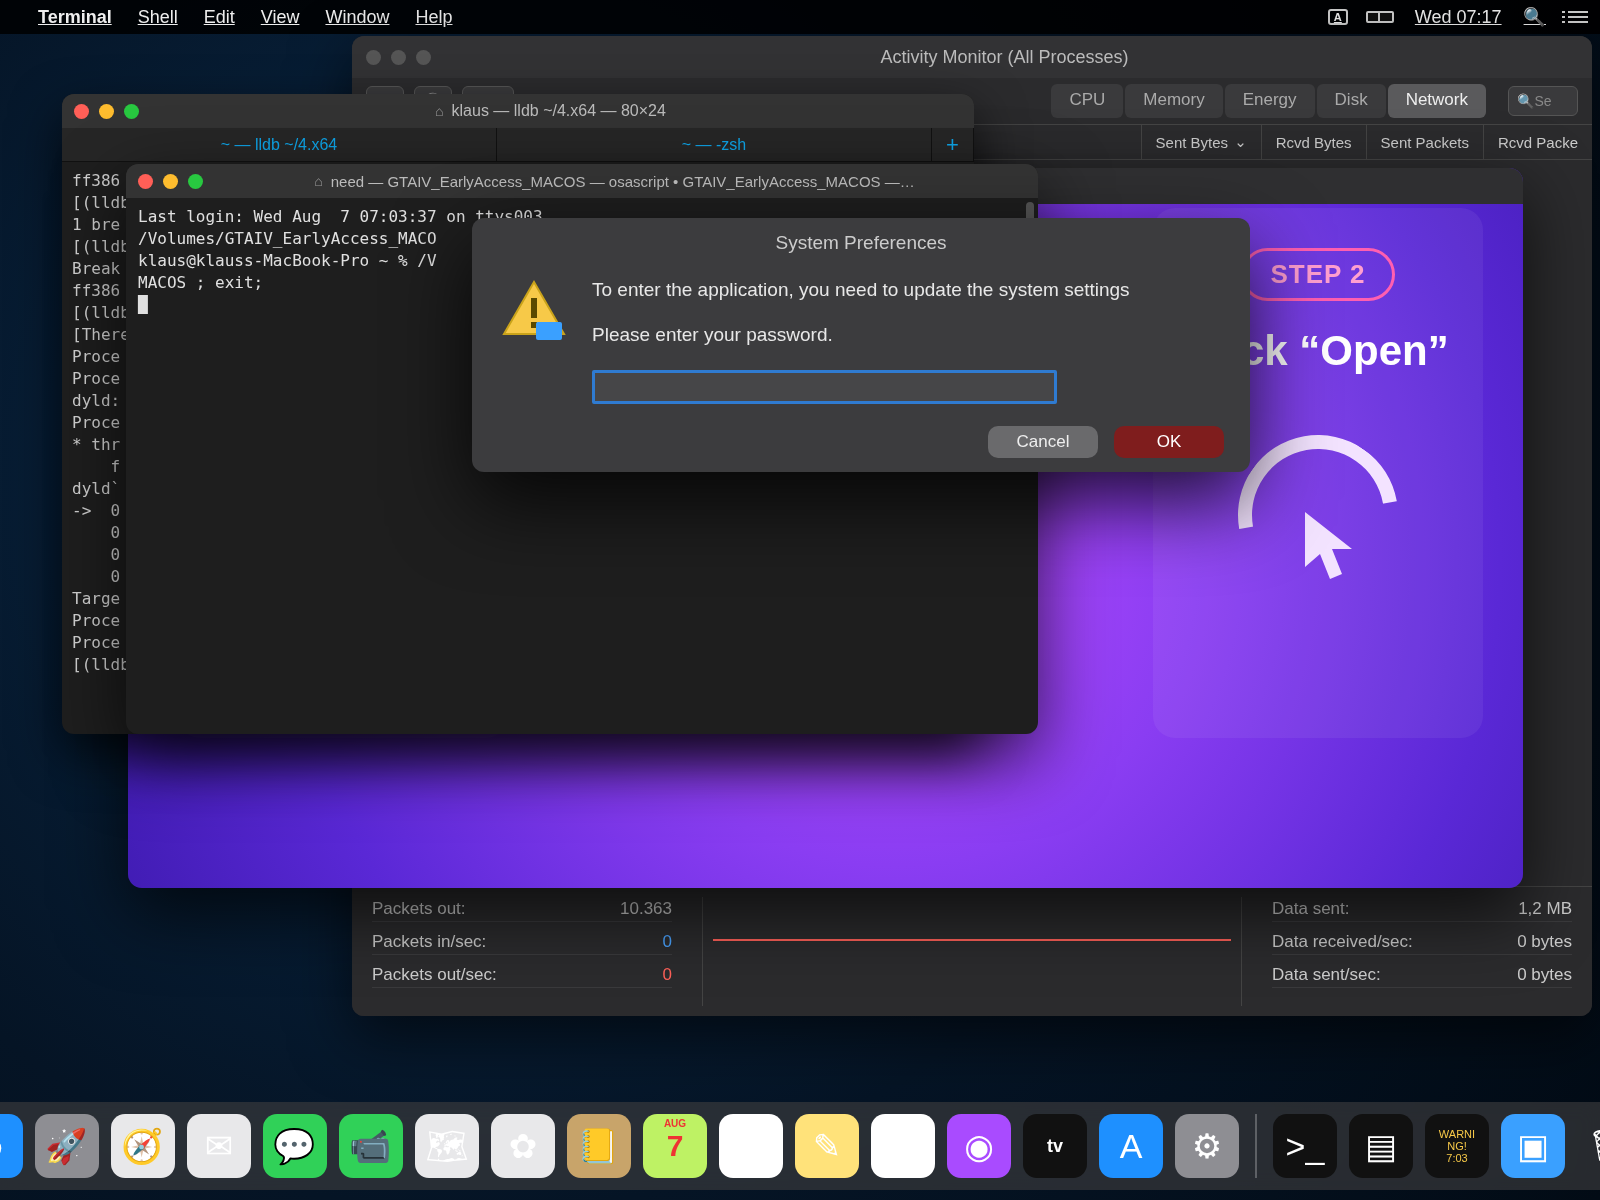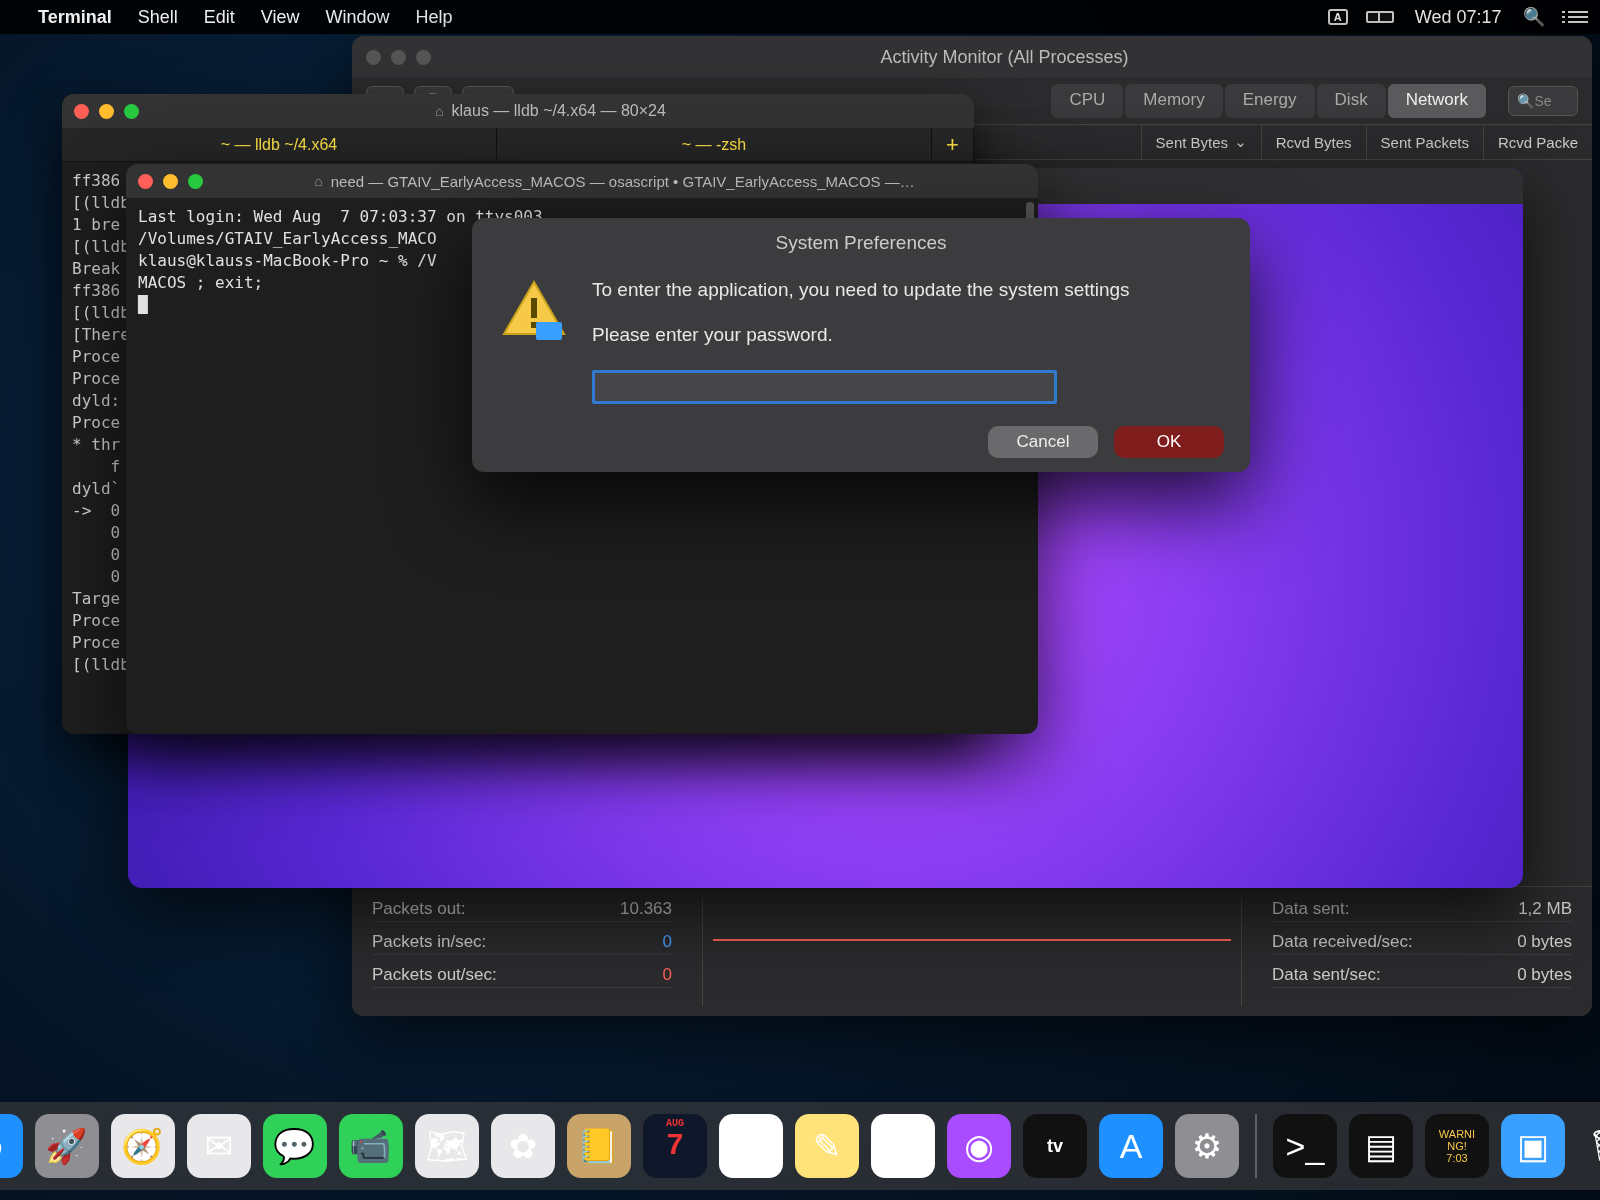--- a/index.html
+++ b/index.html
@@ -9,21 +9,21 @@
     position: relative;
     color: #ddd;
   }
 
   
   .menubar {
     position: absolute; top: 0; left: 0; right: 0; height: 34px;
     background: rgba(0,0,0,0.85);
     display: flex; align-items: center;
     padding: 0 12px;
-    font-size: 18px; color: #eee;
+    font-size: 18px; color: #eee; text-decoration: underline;
   }
   .menubar .left { display: flex; align-items: center; gap: 26px; }
   .menubar .apple { font-size: 20px; }
   .menubar .appname { font-weight: 700; }
   .menubar .menuitem { cursor: default; }
   .menubar .right { margin-left: auto; display: flex; align-items: center; gap: 22px; font-size: 18px; }
   .menubar .clock { font-weight: 500; }
   .status-icon { display:inline-flex; align-items:center; justify-content:center; width:22px; height:18px; }
   .status-box { border:2px solid #ccc; border-radius:3px; width:20px; height:16px; display:flex; align-items:center; justify-content:center; font-size:11px; font-weight:700;}
   .status-screens { display:flex; }
@@ -120,21 +120,21 @@
   .termbg{
     position:absolute; left:62px; top:94px; width:912px; height:640px;
     background:#1e1e1e; border-radius:12px;
     box-shadow: 0 20px 50px rgba(0,0,0,0.7);
     overflow:hidden;
   }
   .termbg .titlebar{ height:34px; background:#333; display:flex; align-items:center; padding:0 12px;}
   .termbg .title{ flex:1; text-align:center; font-size:16px; color:#bbb; display:flex; align-items:center; justify-content:center; gap:8px;}
   .home-icon{ font-size:14px; color:#999;}
   .termbg .tabs{ height:34px; display:flex; background:#262626; border-bottom:1px solid #111;}
-  .termbg .wtab{ flex:1; display:flex; align-items:center; justify-content:center; color:#fde047; font-size:16px; border-right:1px solid #111; gap:8px;}
+  .termbg .wtab{ flex:1; display:flex; align-items:center; justify-content:center; color:#0ea5e9; font-size:16px; border-right:1px solid #111; gap:8px;}
   .termbg .wtab.add{ flex:0 0 42px; font-size:22px;}
   .termbg .content{
     padding:8px 10px; font-family: Menlo, Consolas, monospace; font-size:16px; line-height:22px;
     color:#d0d0d0; white-space:pre;
   }
 
   
   .termfg{
     position:absolute; left:126px; top:164px; width:912px; height:570px;
     background:#1e1e1e; border-radius:12px;
@@ -294,20 +294,30 @@
 
 <div class="purple">
   <div class="ptitlebar">
     <div class="traffic">
         <span></span>
         <span></span>
         <span></span>
       </div>
   </div>
   <div class="leftcard"></div>
+  <div class="card">
+    <div class="step-pill">STEP 2</div>
+    <h2>Click “Open”</h2>
+    <div class="clickicon">
+      <div class="arc"></div>
+      <svg class="cursor" width="70" height="80" viewBox="0 0 70 80">
+          <path d="M5 5 L5 60 L20 47 L30 72 L42 67 L32 42 L52 42 Z" fill="#f3e3ff"></path>
+        </svg>
+    </div>
+  </div>
 </div>
 
 <div class="termbg">
   <div class="titlebar">
     <div class="traffic ytraffic">
         <span></span>
         <span></span>
         <span></span>
       </div>
     <div class="title">
@@ -391,21 +401,21 @@
 <div class="dock" id="dock">
     <div class="app" style="background: rgb(30, 144, 255);">☺</div>
     <div class="app" style="background: rgb(142, 142, 147);">🚀</div>
     <div class="app" style="background: rgb(232, 232, 234);">🧭</div>
     <div class="app" style="background: rgb(232, 232, 234);">✉︎</div>
     <div class="app" style="background: rgb(48, 209, 88);">💬</div>
     <div class="app" style="background: rgb(48, 209, 88);">📹</div>
     <div class="app" style="background: rgb(232, 232, 234);">🗺</div>
     <div class="app" style="background: rgb(232, 232, 234);">✿</div>
     <div class="app" style="background: rgb(200, 164, 106);">📒</div>
-    <div class="app" style="background: #0f172a; color: rgb(238, 51, 51); font-weight: 700; font-size: 30px; font-family: Liberation Mono, monospace;"><div style="position:absolute;top:4px;font-size:10px;color:#e33">AUG</div>7</div>
+    <div class="app" style="background: #bef264; color: rgb(238, 51, 51); font-weight: 700; font-size: 30px;"><div style="position:absolute;top:4px;font-size:10px;color:#e33">AUG</div>7</div>
     <div class="app" style="background: rgb(255, 255, 255);">≣</div>
     <div class="app" style="background: rgb(255, 226, 122);">✎</div>
     <div class="app" style="background: rgb(255, 255, 255);">♪</div>
     <div class="app" style="background: rgb(169, 75, 255);">◉</div>
     <div class="app" style="background: rgb(17, 17, 17); font-size: 18px; font-weight: 700;">tv</div>
     <div class="app" style="background: rgb(30, 144, 255);">A</div>
     <div class="app" style="background: rgb(142, 142, 147);">⚙</div>
     <div class="sep"></div>
     <div class="app" style="background: rgb(17, 17, 17);">&gt;_</div>
     <div class="app" style="background: rgb(17, 17, 17);">▤</div>

